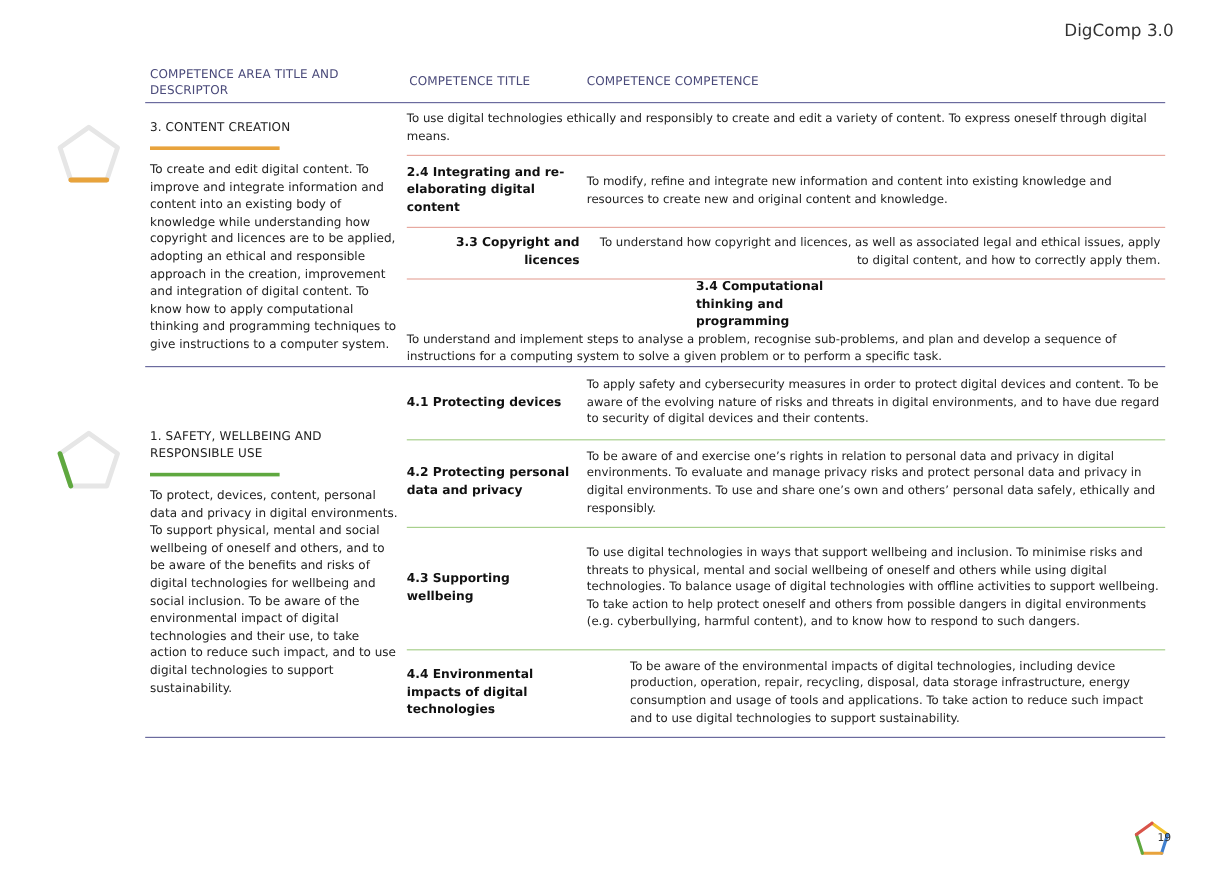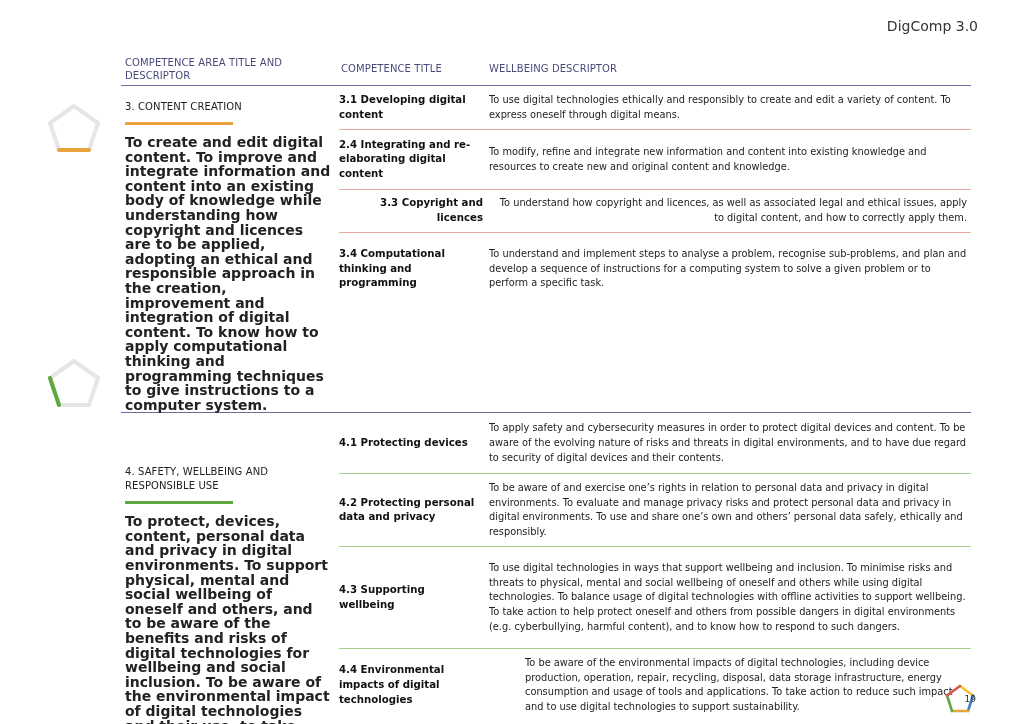--- a/index.html
+++ b/index.html
@@ -23,21 +23,21 @@
   .thead .c3 { flex: 1; padding-left: 0; }
 
   .area {
     display: flex; border-bottom: 1.5px solid #6b6b9e;
   }
   .area-left {
     width: 218px; padding: 0 6px 0 4px; position: relative;
   }
   .area-title { font-size: 10px; color: #222; line-height: 14px; letter-spacing: 0.1px; }
   .area-bar { height: 3px; width: 108px; margin: 8px 0 10px 0; }
-  .area-desc { font-size: 14px; line-height: 14.6px; color: #222; font-weight: bold; }
+  .area-desc { font-size: 10px; line-height: 14.6px; color: #222; }
 
   .area-right { flex: 1; }
   .row {
     display: flex; align-items: center;
   }
   .row + .row { border-top: 1px dotted; }
   .area.orange .row + .row { border-top-color: #e7a9a0; border-top-style: solid; }
   .area.green .row + .row { border-top-color: #a8d08d; border-top-style: solid; }
   .row .title {
     width: 150px; font-weight: bold; font-size: 10.2px; line-height: 14.6px; color: #111;
@@ -71,52 +71,51 @@
 
 <svg class="pent" style="left:46px; top:357px;" viewBox="0 0 56 54">
   <polygon points="28,4 52,21 43,48 13,48 4,21" fill="none" stroke="#e6e6e6" stroke-width="4" stroke-linejoin="round"></polygon>
   <line x1="4" y1="21" x2="13" y2="48" stroke="#5fa83f" stroke-width="4" stroke-linecap="round"></line>
 </svg>
 
 <div class="table">
   <div class="thead">
     <div class="c1">COMPETENCE AREA TITLE AND DESCRIPTOR</div>
     <div class="c2">COMPETENCE TITLE</div>
-    <div class="c3">WELLBEING DESCRIPTOR</div>
+    <div class="c3">COMPETENCE COMPETENCE</div>
   </div>
 
   <div class="area orange">
     <div class="area-left" style="padding-top:14px;">
       <div class="area-title">3. CONTENT CREATION</div>
       <div class="area-bar" style="background:#e8a33c;"></div>
       <div class="area-desc">To create and edit digital content. To improve and integrate information and content into an existing body of knowledge while understanding how copyright and licences are to be applied, adopting an ethical and responsible approach in the creation, improvement and integration of digital content. To know how to apply computational thinking and programming techniques to give instructions to a computer system.</div>
     </div>
     <div class="area-right">
       <div class="row" style="height:43px;">
-        <div class="title">3.1 Developing digital content</div>
         <div class="desc">To use digital technologies ethically and responsibly to create and edit a variety of content. To express oneself through digital means.</div>
       </div>
       <div class="row" style="height:60px;">
         <div class="title">2.4 Integrating and re-elaborating digital content</div>
         <div class="desc">To modify, refine and integrate new information and content into existing knowledge and resources to create new and original content and knowledge.</div>
       </div>
       <div class="row" style="height:43px;text-align:right;">
         <div class="title">3.3 Copyright and licences</div>
         <div class="desc">To understand how copyright and licences, as well as associated legal and ethical issues, apply to digital content, and how to correctly apply them.</div>
       </div>
-      <div class="row" style="height:73px;">
+      <div class="row" style="height:73px;flex-direction:column;">
         <div class="title">3.4 Computational thinking and programming</div>
         <div class="desc">To understand and implement steps to analyse a problem, recognise sub-problems, and plan and develop a sequence of instructions for a computing system to solve a given problem or to perform a specific task.</div>
       </div>
     </div>
   </div>
 
   <div class="area green">
     <div class="area-left" style="padding-top:52px;">
-      <div class="area-title">4. SAFETY, WELLBEING AND RESPONSIBLE USE</div>
+      <div class="area-title">1. SAFETY, WELLBEING AND RESPONSIBLE USE</div>
       <div class="area-bar" style="background:#5fa83f;"></div>
       <div class="area-desc">To protect, devices, content, personal data and privacy in digital environments. To support physical, mental and social wellbeing of oneself and others, and to be aware of the benefits and risks of digital technologies for wellbeing and social inclusion. To be aware of the environmental impact of digital technologies and their use, to take action to reduce such impact, and to use digital technologies to support sustainability.</div>
     </div>
     <div class="area-right">
       <div class="row" style="height:60px;">
         <div class="title">4.1 Protecting devices</div>
         <div class="desc">To apply safety and cybersecurity measures in order to protect digital devices and content. To be aware of the evolving nature of risks and threats in digital environments, and to have due regard to security of digital devices and their contents.</div>
       </div>
       <div class="row" style="height:73px;">
         <div class="title">4.2 Protecting personal data and privacy</div>

